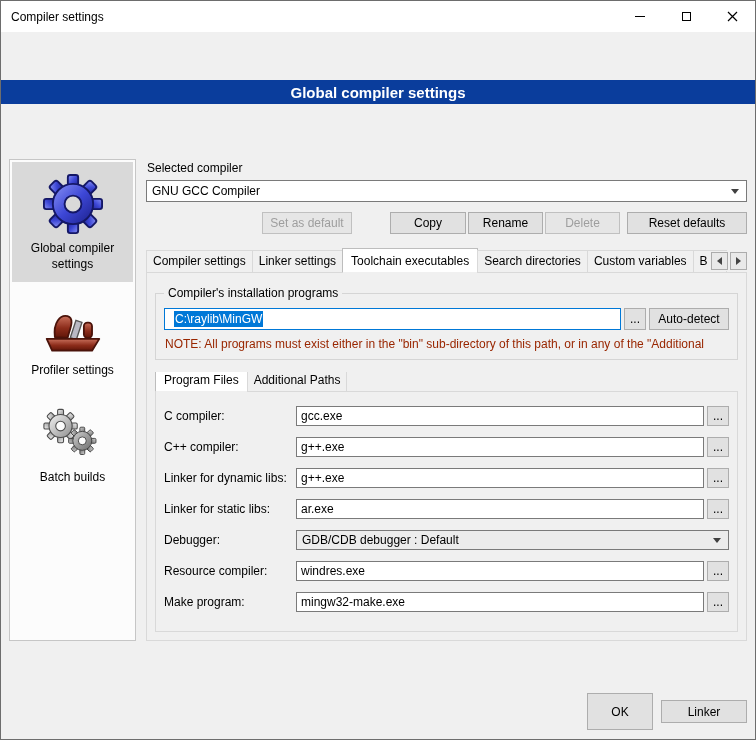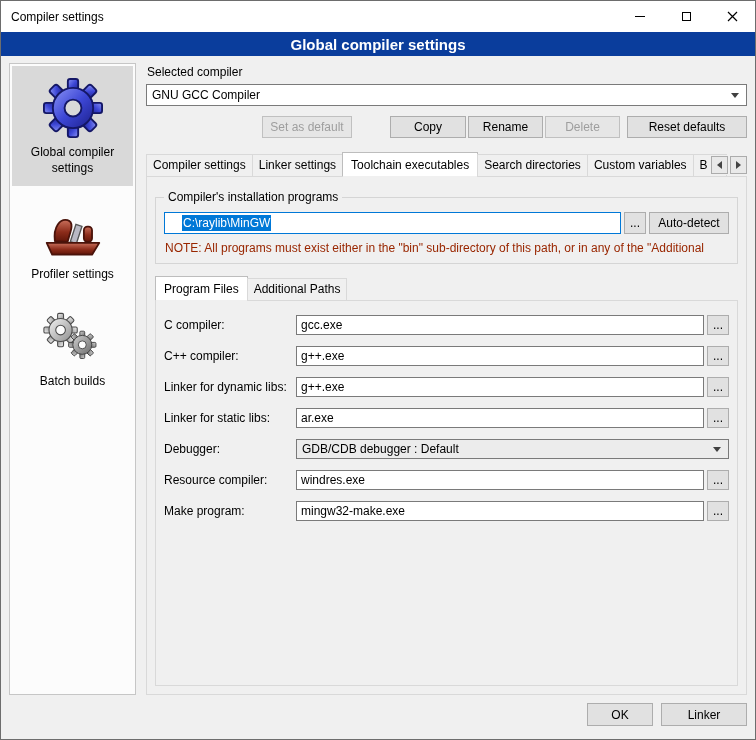--- a/index.html
+++ b/index.html
@@ -10,20 +10,21 @@
     color: #000;
     background: #ffffff;
     cursor: default;
   }
   .window {
     width: 756px; height: 740px;
     background: #f0f0f0;
     border: 1px solid #6d6d6d;
     display: flex; flex-direction: column;
     overflow: hidden;
+    gap: 48px;
   }
   
   .titlebar { flex: 0 0 31px; background: #ffffff; display: flex; align-items: center; }
   .title-text { padding-left: 10px; }
   .win-controls { margin-left: auto; display: flex; height: 100%; }
   .win-btn { width: 46px; height: 100%; display: flex; align-items: center; justify-content: center; background: #fff; border: none; }
   .ic-min { width: 10px; height: 1px; background: #000; display: block; }
   .ic-max { width: 9px; height: 9px; border: 1px solid #000; display: block; }
   .ic-close { width: 11px; height: 11px; display: block; }
   
@@ -71,36 +72,36 @@
   .tri-right { width: 0; height: 0; border-top: 4px solid transparent; border-bottom: 4px solid transparent; border-left: 5px solid #444; }
   .tabpanel { border: 1px solid #d9d9d9; margin-top: -1px; position: relative; z-index: 1;
               display: flex; flex-direction: column; }
   .tabpanel.mainpanel { flex: 1; padding: 12px 8px 8px; min-height: 0; }
   .tabpanel.subpanel { flex: 1; padding: 14px 8px 8px; }
   
   .groupbox { border: 1px solid #d5d5d5; position: relative; margin-top: 8px; padding: 14px 8px 6px; }
   .gtitle { position: absolute; top: -8px; left: 8px; background: #f0f0f0; padding: 0 4px; }
   .pathrow { display: flex; align-items: center; gap: 3px; }
   .path-input { flex: 1; height: 22px; border: 1px solid #0078d7; background: #fff;
-                display: flex; align-items: center; padding: 0 17px; overflow: hidden; white-space: nowrap; }
+                display: flex; align-items: center; padding: 0 9px; overflow: hidden; white-space: nowrap; }
   .path-sel { background: #0078d7; color: #fff; padding: 1px 1px; }
   .browse-sm { width: 22px; height: 22px; }
   .autodetect { width: 80px; height: 22px; margin-left: 0; }
   .note { color: #992600; margin: 7px 1px 2px; white-space: nowrap; overflow: hidden; }
   
   .frow { display: flex; align-items: center; margin-bottom: 11px; }
   .flabel { flex: 0 0 132px; }
   .tinput { flex: 1; min-width: 0; height: 20px; border: 1px solid #7a7a7a; background: #fff;
             padding: 0 4px; font-family: inherit; font-size: 12px; color: #000; }
   .browse { flex: 0 0 22px; width: 22px; height: 20px; margin-left: 3px; }
   .frow .combo.small { flex: 1; }
   
   .footer { flex: 0 0 40px; display: flex; justify-content: flex-end; align-items: center;
             gap: 8px; padding: 0 8px 9px; }
-  .btn.ok { width: 66px; height: 23px; }
+  .btn.ok { width: 66px; height: 37px; }
   .btn.cancel { width: 86px; height: 23px; }
   .hiddendefs { position: absolute; width: 0; height: 0; overflow: hidden; }
 </style>
 </head>
 <body>
 
 <svg class="hiddendefs" aria-hidden="true">
   <defs>
     <g id="gear8" stroke-linejoin="round">
       <rect x="26.5" y="1" width="11" height="13" rx="2.5"></rect>

